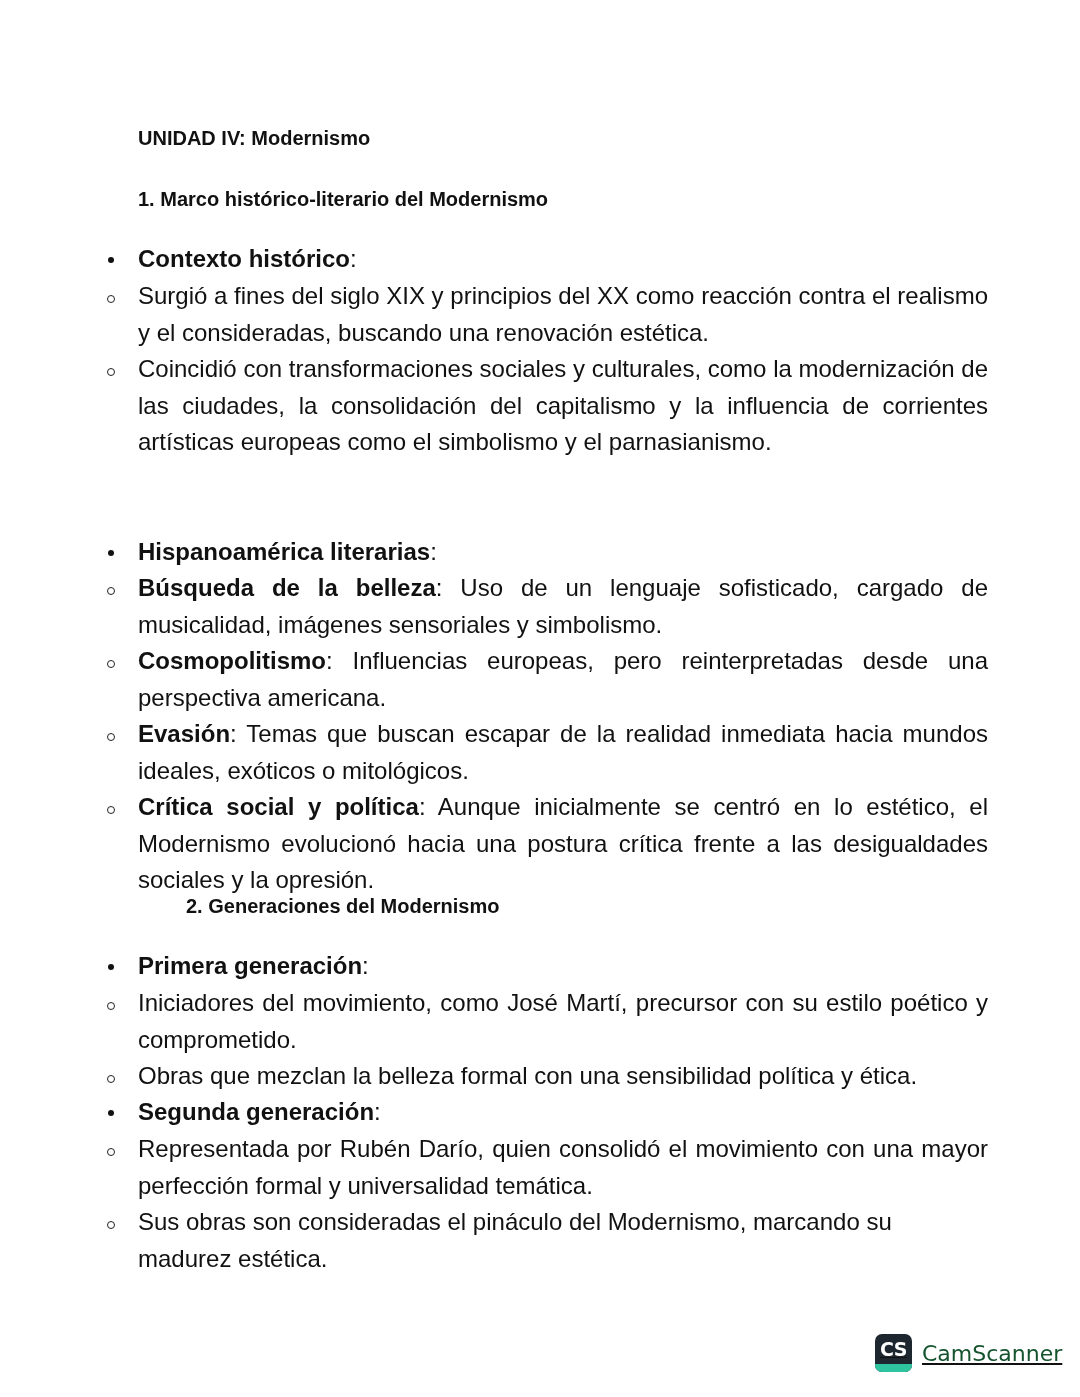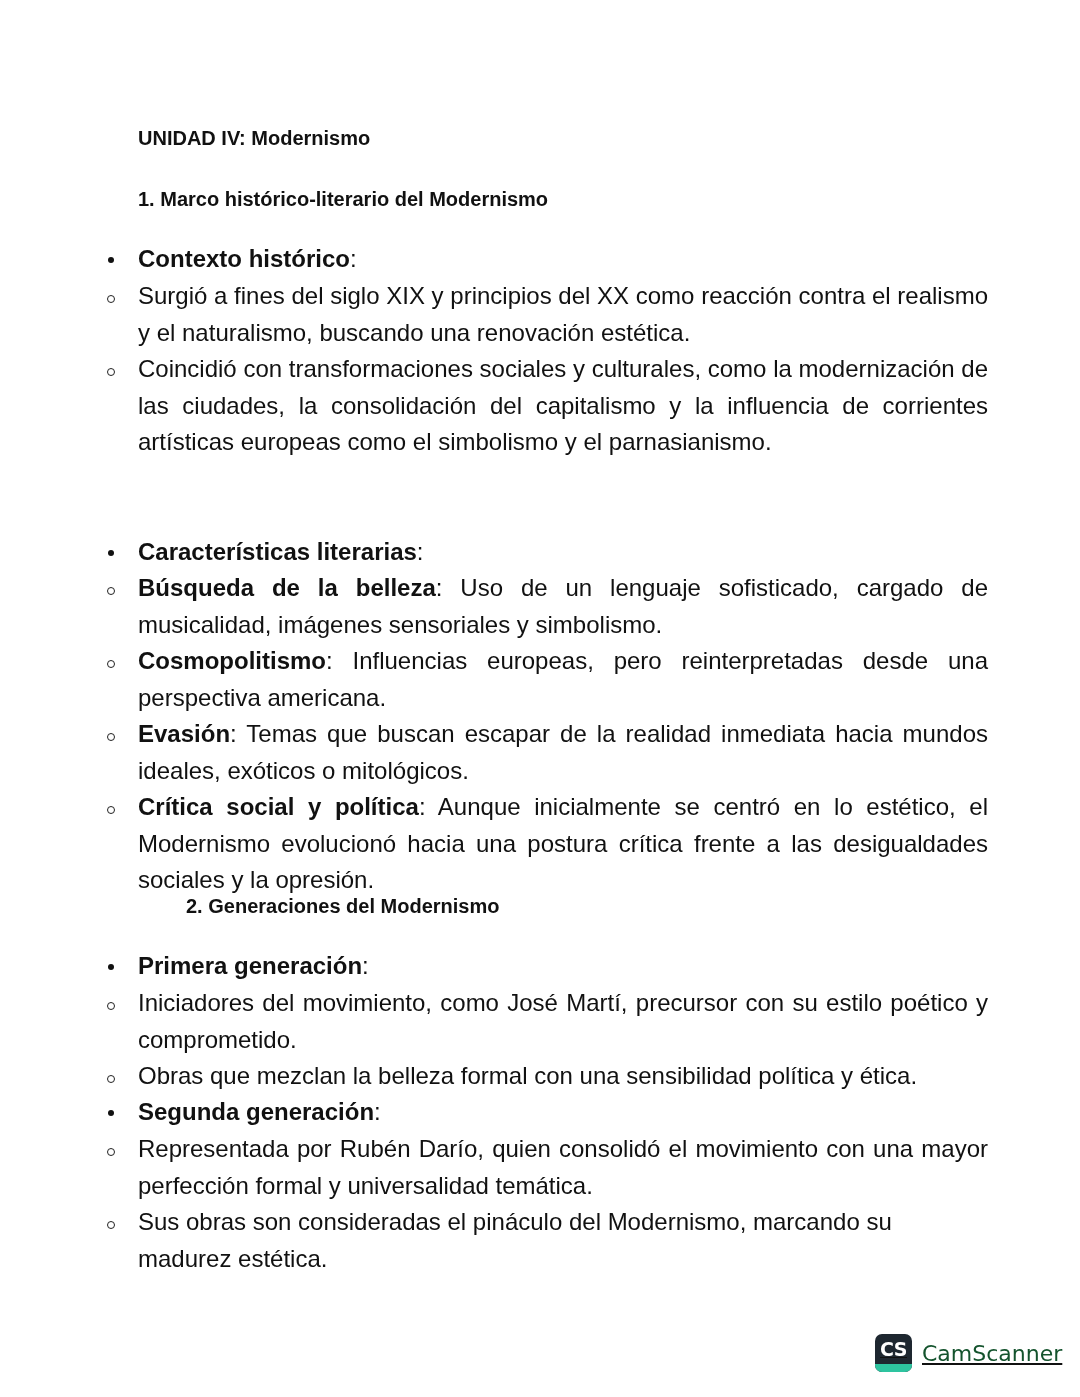--- a/index.html
+++ b/index.html
@@ -118,32 +118,32 @@
 
   <div class="heading" style="top:187px;">1. Marco histórico-literario del Modernismo</div>
 
   <div class="item" style="top:241px;">
     <span class="marker disc"></span>
     <span class="b">Contexto histórico</span><span>:</span>
   </div>
 
   <div class="item" style="top:278px;">
     <span class="marker circle"></span>
-    <span>Surgió a fines del siglo XIX y principios del XX como reacción contra el realismo y el naturalismo, buscando una renovación estética.</span>
+    <span>Surgió a fines del siglo XIX y principios del XX como reacción contra el realismo y el consideradas, buscando una renovación estética.</span>
   </div>
 
   <div class="item" style="top:351px;">
     <span class="marker circle"></span>
     <span>Coincidió con transformaciones sociales y culturales, como la modernización de las ciudades, la consolidación del capitalismo y la influencia de corrientes artísticas europeas como el simbolismo y el parnasianismo.</span>
   </div>
 
 
   <div class="item" style="top:534px;">
     <span class="marker disc"></span>
-    <span class="b">Características literarias</span><span>:</span>
+    <span class="b">Hispanoamérica literarias</span><span>:</span>
   </div>
 
   <div class="item" style="top:570px;">
     <span class="marker circle"></span>
     <span class="b">Búsqueda de la belleza</span><span>: Uso de un lenguaje sofisticado, cargado de musicalidad, imágenes sensoriales y simbolismo.</span>
   </div>
 
   <div class="item" style="top:643px;">
     <span class="marker circle"></span>
     <span class="b">Cosmopolitismo</span><span>: Influencias europeas, pero reinterpretadas desde una perspectiva americana.</span>

